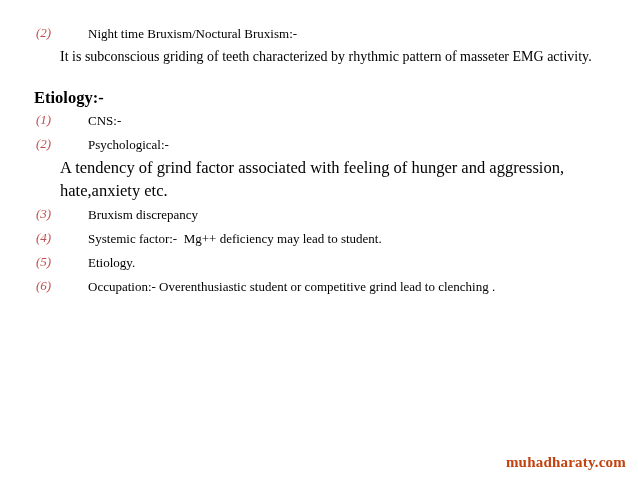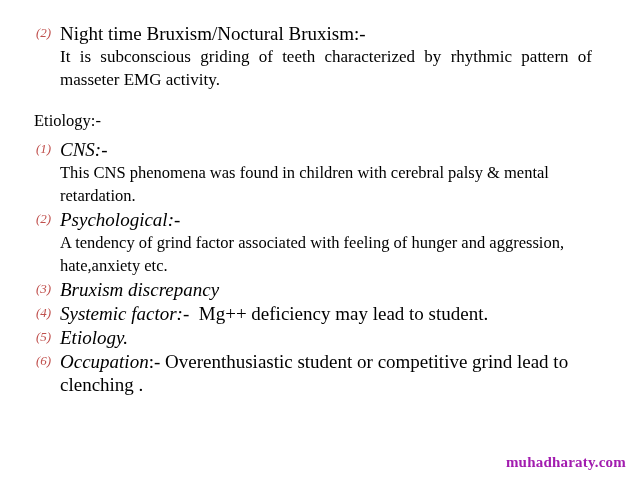--- a/index.html
+++ b/index.html
@@ -32,55 +32,54 @@
     font-style: italic;
     font-size: 13px;
     line-height: 22px;
     width: 26px;
     flex: 0 0 26px;
     text-align: left;
     padding-left: 2px;
     box-sizing: border-box;
   }
   .body-text {
-    font-size: 19px;
+    font-size: 13px;
     line-height: 23px;
     flex: 1 1 auto;
+    margin-left: 28px;
   }
   .italic {
-    font-style: italic;
   }
   .indent-para {
     margin-left: 26px;
-    font-size: 17px;
+    font-size: 14px;
     line-height: 23px;
     text-align: justify;
     padding-right: 4px;
   }
   .indent-para-nj {
     margin-left: 26px;
     font-size: 16.5px;
     line-height: 23px;
     padding-right: 4px;
   }
   .heading {
-    font-weight: normal;
+    font-weight: bold;
     font-size: 16.5px;
     line-height: 23px;
     margin-top: 18px;
-    margin-bottom: 6px;
   }
   .watermark {
     position: absolute;
     right: 12px;
     bottom: 8px;
     font-family: "Liberation Serif", serif;
     font-weight: bold;
     font-size: 15px;
-    color: #a21caf;
+    color: #c2410c;
     letter-spacing: 0.2px;
   }
   .row-tight { margin-top: 1px; }
 </style>
 </head>
 <body>
 
 <div class="slide">
 
   <div class="block">
@@ -88,21 +87,20 @@
     <span class="body-text">Night time Bruxism/Noctural Bruxism:-</span>
   </div>
   <div class="indent-para">It is subconscious griding of teeth characterized by rhythmic pattern of masseter  EMG activity.</div>
 
   <div class="heading">Etiology:-</div>
 
   <div class="block">
     <span class="marker">(1)</span>
     <span class="body-text italic">CNS:-</span>
   </div>
-  <div class="indent-para-nj">This CNS phenomena was found in children with cerebral palsy &amp; mental retardation.</div>
 
   <div class="block row-tight">
     <span class="marker">(2)</span>
     <span class="body-text italic">Psychological:-</span>
   </div>
   <div class="indent-para-nj">A tendency of grind factor associated with feeling of hunger and aggression, hate,anxiety etc.</div>
 
   <div class="block row-tight">
     <span class="marker">(3)</span>
     <span class="body-text italic">Bruxism  discrepancy</span>

